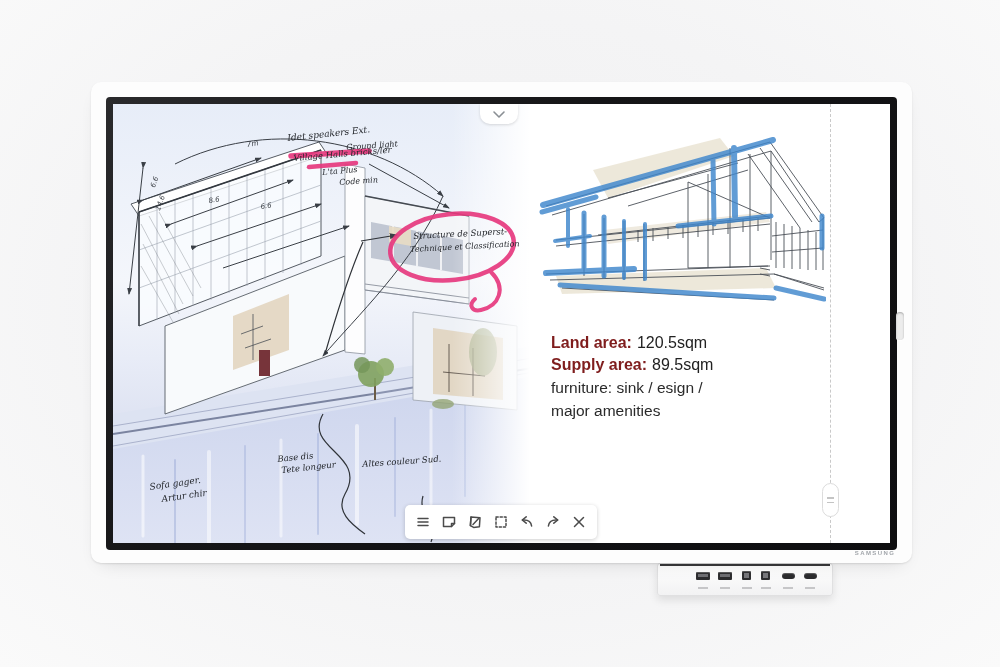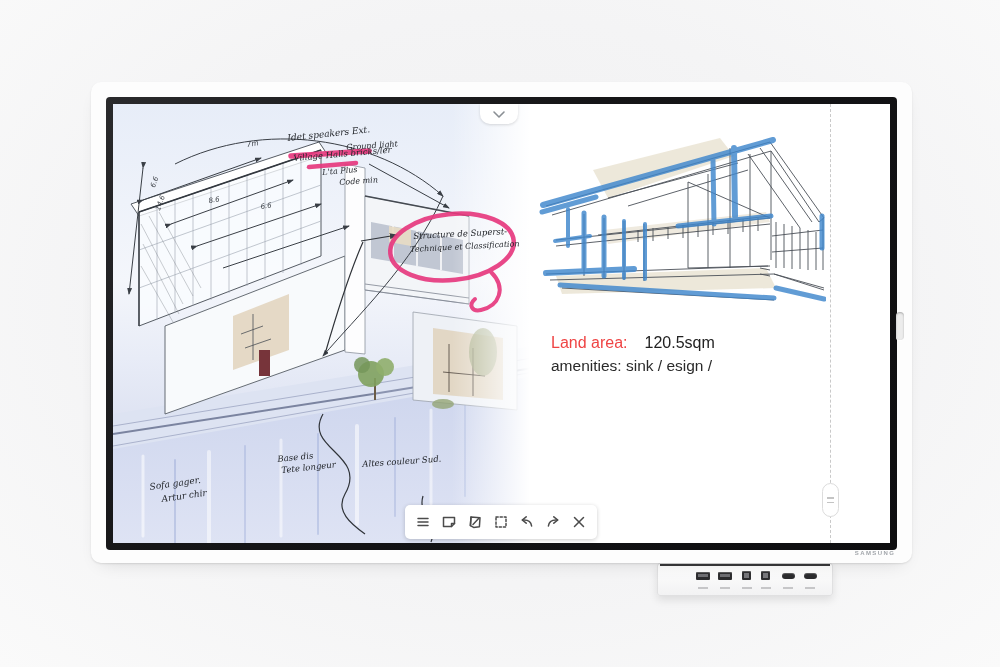--- a/index.html
+++ b/index.html
@@ -30,22 +30,22 @@
   .ink-layer { position:absolute; left:0; top:0; z-index:3; pointer-events:none; }
   .right-art { position:absolute; left:425px; top:14px; z-index:2; }
 
   .hw { position:absolute; z-index:4; font-family:"DejaVu Serif", serif; font-style:italic;
         color:#23262b; white-space:nowrap; transform-origin:left top; }
   .dim { position:absolute; z-index:4; font-family:"DejaVu Sans", sans-serif; font-style:italic;
          font-size:7px; color:#3c4046; white-space:nowrap; transform-origin:left top; }
 
   .info { position:absolute; left:438px; top:228px; width:268px; z-index:2; color:#222;
           font-size:16px; line-height:22px; }
-  .info b { font-weight:normal; color:#ef4444; }
-  .info .val { margin-left:17px; }
+  .info b { font-weight:bold; color:#7f1d1d; }
+  .info .val { margin-left:5px; }
   .info .head { margin-top:14px; font-weight:bold; color:#161616; }
   .info .para { font-size:15.5px; line-height:21.5px; margin-top:1px; color:#2a2a2a; }
 
   .divider { position:absolute; left:717px; top:0; height:439px; width:0;
              border-left:1px dashed #c9c9c9; z-index:2; }
   .divider-handle { position:absolute; left:709px; top:379px; width:17px; height:34px; z-index:4;
              background:#fff; border:1px solid #dcdcdc; border-radius:9px;
              display:flex; flex-direction:column; gap:3px; align-items:center; justify-content:center; }
   .divider-handle i { display:block; width:7px; height:1.5px; background:#c4c4c4; }
 
@@ -291,21 +291,23 @@
             <path d="M17,123 L52,118" stroke-width="4"></path>
             <path d="M284,98 L284,130" stroke-width="5"></path>
             <path d="M8,155 L96,151" stroke-width="6"></path>
             <path d="M22,167 L236,180" stroke-width="5"></path>
             <path d="M238,170 L286,181" stroke-width="5"></path>
           </g>
         </svg>
 
         <div class="info">
           <div><b>Land area:</b><span class="val">120.5sqm</span></div>
-          <div class="para">amenities: sink / esign /</div>
+          <div><b>Supply area:</b><span class="val">89.5sqm</span></div>
+          <div class="para">furniture: sink / esign /</div>
+          <div class="para">major amenities</div>
         </div>
 
         <div class="divider"></div>
         <div class="divider-handle">
           <i></i>
           <i></i>
         </div>
 
         <div class="top-tab">
           <svg width="16" height="9" viewBox="0 0 16 9">

